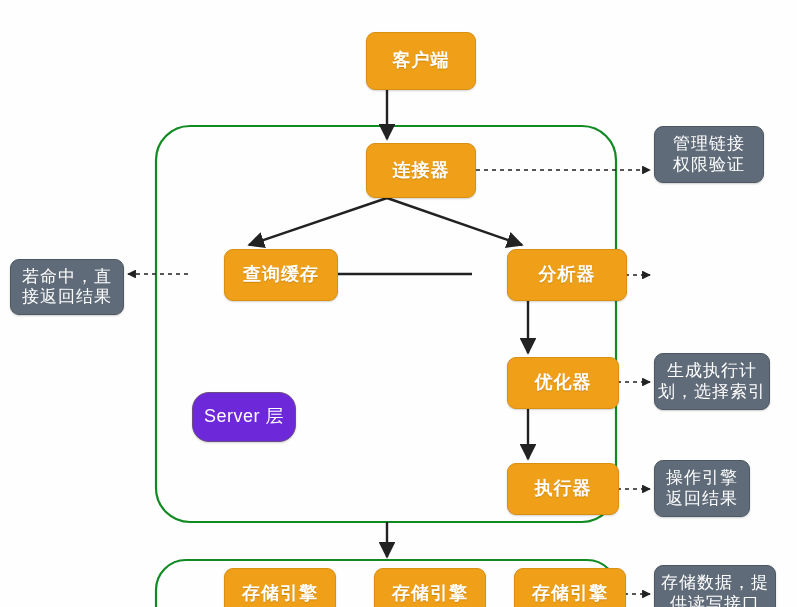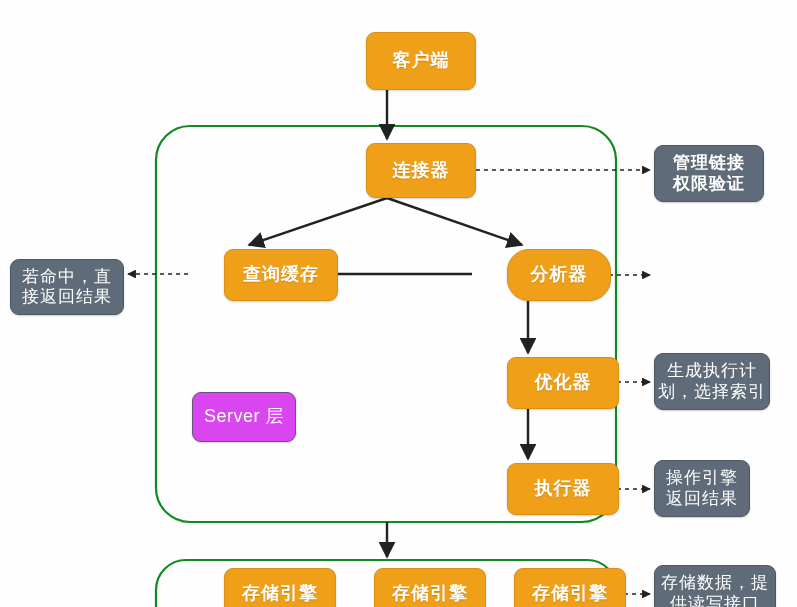--- a/index.html
+++ b/index.html
@@ -50,23 +50,23 @@
   .grey {
     background: #5f6b78;
     border: 1px solid #4d5861;
     border-radius: 9px;
     font-size: 17px;
     letter-spacing: 1px;
     font-family: "Liberation Serif", "DejaVu Serif", serif;
     box-shadow: 0 1px 2px rgba(0,0,0,.2);
   }
   .purple {
-    background: #d946ef;
+    background: #6d28d9;
     border: 1px solid #6a5080;
-    border-radius: 9px;
+    border-radius: 17px;
     font-size: 18px;
     letter-spacing: .5px;
     box-shadow: 0 1px 2px rgba(0,0,0,.18);
   }
 </style>
 </head>
 <body>
 
 <div id="canvas">
 
@@ -110,35 +110,35 @@
 
     <line x1="592" y1="594" x2="650" y2="594" stroke="#222222" stroke-width="1.6" stroke-dasharray="4 4" marker-end="url(#arrow-sm)"></line>
   </svg>
 
   <div class="node orange" style="left:332px;top:32px;width:110px;height:58px;">客户端</div>
 
   <div class="node orange" style="left:332px;top:143px;width:110px;height:55px;">连接器</div>
 
   <div class="node orange" style="left:190px;top:249px;width:114px;height:52px;">查询缓存</div>
 
-  <div class="node orange" style="left:473px;top:249px;width:104px;height:52px;border-radius:22px;">分析器</div>
+  <div class="node orange" style="left:473px;top:249px;width:120px;height:52px;">分析器</div>
 
   <div class="node orange" style="left:473px;top:357px;width:112px;height:52px;">优化器</div>
 
   <div class="node orange" style="left:473px;top:463px;width:112px;height:52px;">执行器</div>
 
   <div class="node orange" style="left:190px;top:568px;width:112px;height:52px;">存储引擎</div>
 
   <div class="node orange" style="left:340px;top:568px;width:112px;height:52px;">存储引擎</div>
 
   <div class="node orange" style="left:480px;top:568px;width:112px;height:52px;">存储引擎</div>
 
   <div class="node purple" style="left:192px;top:392px;width:104px;height:50px;">Server 层</div>
 
-  <div class="node grey" style="left:654px;top:145px;width:110px;height:57px;font-weight:bold;">管理链接
+  <div class="node grey" style="left:654px;top:126px;width:110px;height:57px;">管理链接
 权限验证</div>
 
   <div class="node grey" style="left:10px;top:247px;width:114px;height:56px;margin-top:12px;">若命中，直
 接返回结果</div>
 
 
   <div class="node grey" style="left:654px;top:353px;width:116px;height:57px;">生成执行计
 划，选择索引</div>
 
   <div class="node grey" style="left:654px;top:460px;width:96px;height:57px;">操作引擎

